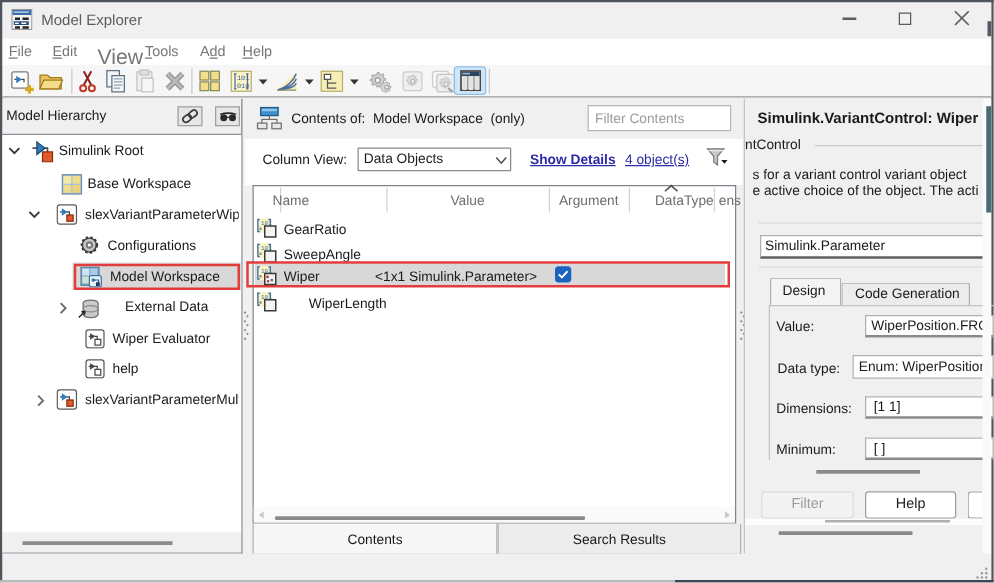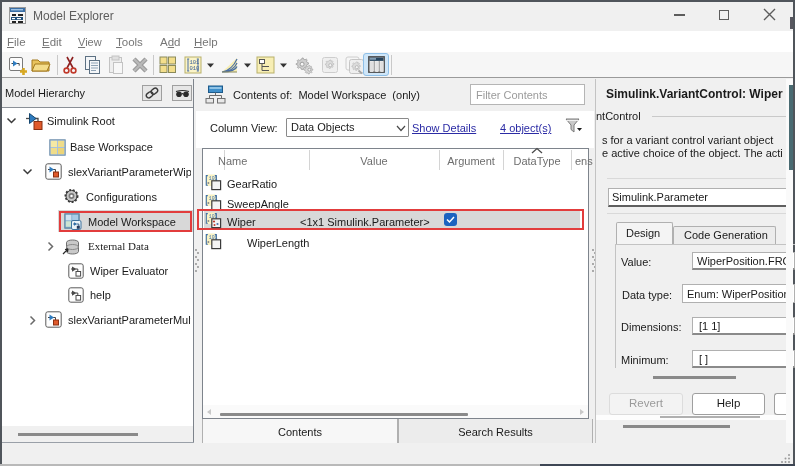--- a/index.html
+++ b/index.html
@@ -35,21 +35,21 @@
 <div class="abs" style="left:674px;top:14px;width:11px;height:1.6px;background:#5c5c5c;"></div>
 <div class="abs" style="left:719px;top:10px;width:10px;height:10px;border:1.4px solid #5c5c5c;"></div>
 <svg class="abs" style="left:763px;top:8px;" width="13" height="13">
     <path d="M1 1 L12 12 M12 1 L1 12" stroke="#5c5c5c" stroke-width="1.4"></path>
   </svg>
 <div class="abs" style="left:790px;top:17px;width:3px;height:12px;background:#57575f;"></div>
 
 <div class="abs" style="left:2px;top:31px;width:791px;height:21px;background:#ffffff;"></div>
 <div class="abs" style="top:36px;left:7px;font-size:11.5px;color:#767676;"><span style="text-decoration:underline">F</span>ile</div>
 <div class="abs" style="top:36px;left:42px;font-size:11.5px;color:#767676;"><span style="text-decoration:underline">E</span>dit</div>
-<div class="abs" style="top:36px;left:78px;font-size:11px;color:#767676;"><span style="text-decoration:underline">V</span>iew</div>
+<div class="abs" style="top:36px;left:78px;font-size:17px;color:#767676;"><span style="text-decoration:underline">V</span>iew</div>
 <div class="abs" style="top:36px;left:116px;font-size:11.5px;color:#767676;"><span style="text-decoration:underline">T</span>ools</div>
 <div class="abs" style="top:36px;left:160px;font-size:11.5px;color:#767676;">A<span style="text-decoration:underline">d</span>d</div>
 <div class="abs" style="top:36px;left:194px;font-size:11.5px;color:#767676;"><span style="text-decoration:underline">H</span>elp</div>
 
 <div class="abs" style="left:2px;top:52px;width:791px;height:26px;background:#f6f6f6;border-bottom:1px solid #9a9a9a;"></div>
 
 <div class="abs" style="left:57px;top:55px;width:1px;height:20px;background:#c9c9c9;"></div>
 <div class="abs" style="left:153px;top:55px;width:1px;height:20px;background:#c9c9c9;"></div>
 <div class="abs" style="left:391px;top:55px;width:1px;height:20px;background:#c9c9c9;"></div>
 
@@ -257,21 +257,21 @@
 <path d="M3 6.5 h2.2 M8 6.5 h2.5 v2.5" stroke="#444" fill="none"></path>
 <path d="M4.5 3.5 L9 6.5 L4.5 9.5 z" fill="#2e7bbf"></path>
 <rect x="8.5" y="9" width="5" height="5" fill="#e05a2b" stroke="#8a2f10"></rect>
 </svg>
 
 <div class="abs t11" style="left:47px;top:115px;">Simulink Root</div>
 <div class="abs t11" style="left:70px;top:141px;">Base Workspace</div>
 <div class="abs t11" style="left:68px;top:166px;width:123px;overflow:hidden;white-space:nowrap;">slexVariantParameterWipe</div>
 <div class="abs t11" style="left:86px;top:191px;">Configurations</div>
 <div class="abs t11" style="left:88px;top:216px;">Model Workspace</div>
-<div class="abs t11" style="left:88px;top:240px;font-family:Liberation Serif, serif;">External Data</div>
+<div class="abs t11" style="left:100px;top:240px;">External Data</div>
 <div class="abs t11" style="left:90px;top:265px;">Wiper Evaluator</div>
 <div class="abs t11" style="left:90px;top:289px;">help</div>
 <div class="abs t11" style="left:68px;top:314px;width:123px;overflow:hidden;white-space:nowrap;">slexVariantParameterMult</div>
 
 <div class="abs" style="left:2px;top:426px;width:191px;height:16px;background:#f0f0f0;"></div>
 <div class="abs" style="left:18px;top:433px;width:120px;height:2.5px;background:#8a8a8a;"></div>
 <div class="abs" style="left:2px;top:442px;width:192px;height:1px;background:#9aa0a8;"></div>
 
 <svg class="abs" style="left:195px;top:248px;" width="4" height="26">
 <g fill="#8a8a8a">
@@ -309,39 +309,39 @@
 <div class="abs" style="left:470px;top:84px;width:115px;height:21px;background:#fff;border:1px solid #b5b5b5;"></div>
 <div class="abs" style="left:476px;top:89px;font-size:11px;color:#9b9b9b;">Filter Contents</div>
 
 <div class="abs" style="left:196px;top:111px;width:398px;height:37px;background:#ffffff;"></div>
 <div class="abs t11" style="left:210px;top:122px;">Column View:</div>
 <div class="abs" style="left:286px;top:118px;width:123px;height:19px;background:#fff;border:1px solid #8a8a8a;border-radius:1px;"></div>
 <div class="abs t11" style="left:291px;top:121px;">Data Objects</div>
 <svg class="abs" style="left:396px;top:125px;" width="10" height="7">
     <path d="M1 1 L5 5.5 L9 1" stroke="#4a4a4a" stroke-width="1.2" fill="none"></path>
   </svg>
-<div class="abs link" style="left:412px;top:122px;font-size:11px;">Show Details</div>
+<div class="abs link" style="left:424px;top:122px;font-size:11px;font-weight:bold;">Show Details</div>
 <div class="abs link" style="left:500px;top:122px;font-size:11px;">4 object(s)</div>
 <svg class="abs" style="left:564px;top:117px;" width="19" height="18">
 <path d="M2 2 h13 l-5 6 v7 l-3 -2.5 v-4.5 z" fill="#c9c9c9" stroke="#7a7a7a"></path>
 <path d="M2.5 3.5 h12" stroke="#eee"></path>
 <path d="M13 11 h5 l-2.5 3 z" fill="#1a1a1a"></path>
 </svg>
 
 <div class="abs" style="left:202px;top:148px;width:387px;height:271px;background:#fff;border:1.5px solid #7e848c;"></div>
 
 <div class="abs" style="left:224px;top:150px;width:1px;height:20px;background:#d4d4d4;"></div>
 <div class="abs" style="left:309px;top:150px;width:1px;height:20px;background:#d4d4d4;"></div>
 <div class="abs" style="left:439px;top:150px;width:1px;height:20px;background:#d4d4d4;"></div>
 <div class="abs" style="left:503px;top:150px;width:1px;height:20px;background:#d4d4d4;"></div>
 <div class="abs" style="left:571px;top:150px;width:1px;height:20px;background:#d4d4d4;"></div>
 <div class="abs gray" style="left:218px;top:155px;width:85px;font-size:11px;">Name</div>
 <div class="abs gray" style="left:309px;top:155px;width:130px;text-align:center;font-size:11px;">Value</div>
 <div class="abs gray" style="left:439px;top:155px;width:64px;text-align:center;font-size:11px;">Argument</div>
-<div class="abs gray" style="left:503px;top:155px;width:68px;text-align:center;font-size:11px;">DataType</div>
+<div class="abs gray" style="left:503px;top:155px;width:68px;text-align:right;font-size:11px;">DataType</div>
 <svg class="abs" style="left:531px;top:147px;" width="12" height="7">
     <path d="M1 6 L6 1.5 L11 6" stroke="#4a4a4a" stroke-width="1.3" fill="none"></path>
   </svg>
 <div class="abs gray" style="left:575px;top:155px;font-size:11px;">ens</div>
 
 <div id="rows"></div>
 
 <svg class="abs" style="left:205px;top:174px;" width="18" height="17" id="ic-r1">
 <rect x="0.5" y="0.5" width="11.6" height="11.6" rx="2" fill="#faf3c4"></rect>
 <path d="M2.8 1.6 h-1.5 v9.6 h1.5 M9.8 1.6 h1.5 v9.6 h-1.5" stroke="#3f6fa8" fill="none" stroke-width="1.1"></path>
@@ -431,21 +431,21 @@
 <div class="abs t11" style="left:621px;top:321px;">Dimensions:</div>
 <div class="abs" style="left:692px;top:317px;width:103px;height:18px;background:#fff;border:1px solid #b0b0b0;border-bottom:2px solid #8a8a8a;"></div>
 <div class="abs t11" style="left:699px;top:320px;">[1 1]</div>
 <div class="abs t11" style="left:621px;top:354px;">Minimum:</div>
 <div class="abs" style="left:692px;top:350px;width:103px;height:18px;background:#fff;border:1px solid #b0b0b0;border-bottom:2px solid #8a8a8a;"></div>
 <div class="abs t11" style="left:699px;top:353px;">[ ]</div>
 
 <div class="abs" style="left:653px;top:376px;width:83px;height:2.5px;background:#8a8a8a;"></div>
 
 <div class="abs" style="left:609px;top:393px;width:74px;height:22px;background:#f3f3f3;border:1px solid #dcdcdc;border-radius:3px;"></div>
-<div class="abs" style="left:609px;top:393px;width:74px;height:22px;text-align:center;padding-top:4px;font-size:11.5px;color:#9a9a9a;">Revert</div>
+<div class="abs" style="left:609px;top:393px;width:74px;height:22px;text-align:center;padding-top:4px;font-size:11.5px;color:#9a9a9a;">Filter</div>
 <div class="abs" style="left:692px;top:393px;width:73px;height:22px;background:#fff;border:1px solid #9f9f9f;border-radius:3px;"></div>
 <div class="abs" style="left:692px;top:393px;width:73px;height:22px;text-align:center;padding-top:4px;font-size:11.5px;color:#1a1a1a;">Help</div>
 <div class="abs" style="left:774px;top:393px;width:12px;height:22px;background:#fff;border:1px solid #9f9f9f;border-radius:3px 0 0 3px;border-right:none;"></div>
 
 <div class="abs" style="left:596px;top:415px;width:190px;height:5px;background:#fdfdfd;"></div>
 <div class="abs" style="left:660px;top:416px;width:100px;height:2px;background:#b0b0b0;"></div>
 <div class="abs" style="left:623px;top:425px;width:107px;height:3px;background:#8a8a8a;"></div>
 
 <div class="abs" style="left:786px;top:79px;width:7px;height:364px;background:#fafafa;"></div>
 <div class="abs" style="left:789px;top:85px;width:3.5px;height:85px;background:#4a6b72;"></div>

